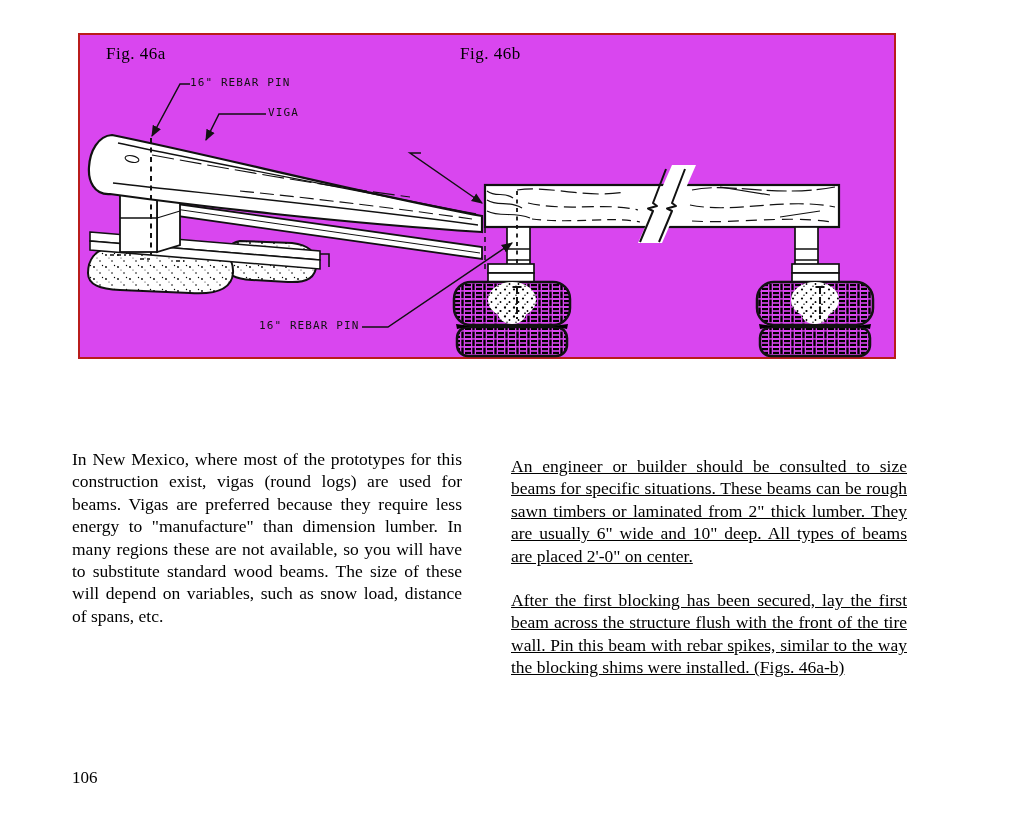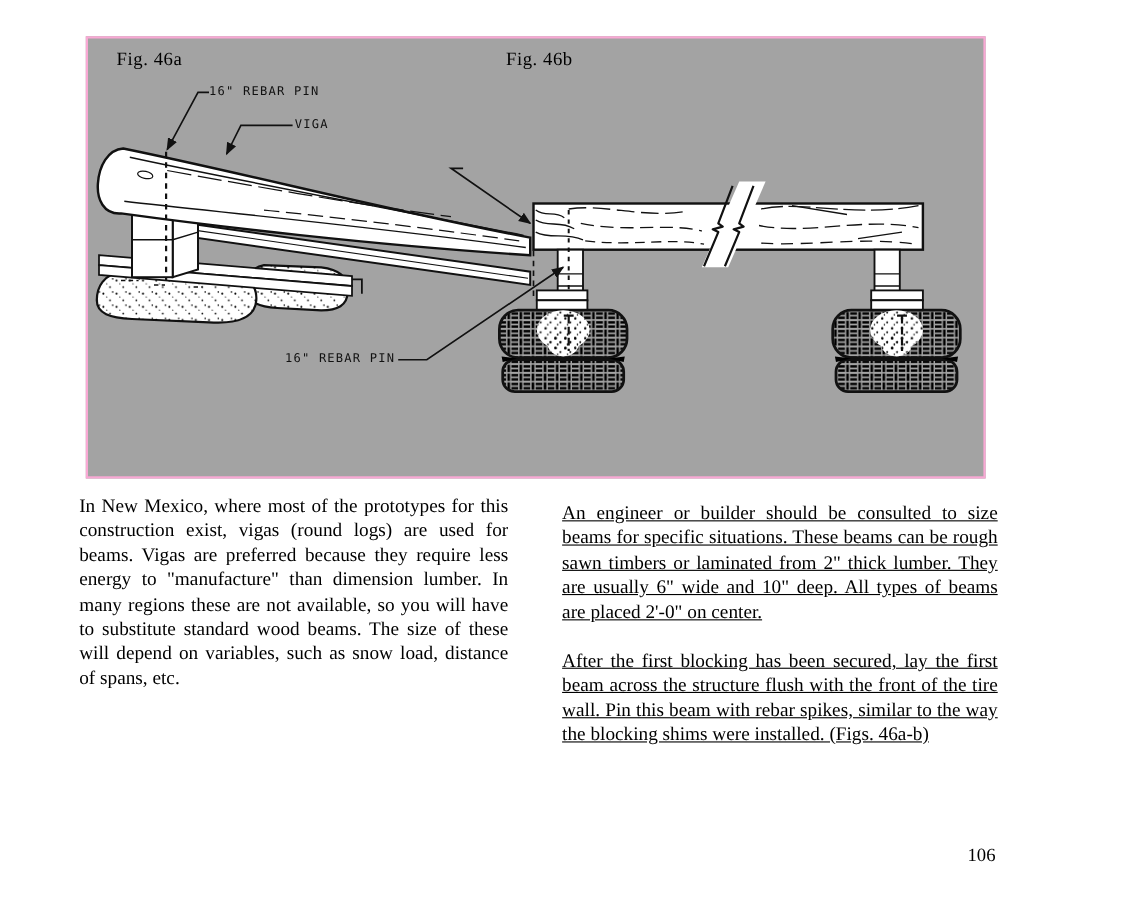--- a/index.html
+++ b/index.html
@@ -1,37 +1,37 @@
 <!DOCTYPE html>
 <html><head>
 <meta charset="utf-8">
 <style>
   html,body{margin:0;padding:0;background:#fff;}
   .page{position:relative;width:1023px;height:824px;background:#ffffff;overflow:hidden;
         font-family:"Liberation Serif",serif;color:#000;}
   
-  .figure-panel{position:absolute;left:78px;top:33px;width:818px;height:402px;
-                border:2px solid #f9a8d4;background:#a3a3a3;box-sizing:border-box;}
+  .figure-panel{position:absolute;left:78px;top:33px;width:818px;height:326px;
+                border:2px solid #b91c1c;background:#d946ef;box-sizing:border-box;}
   .figure-panel svg{position:absolute;left:0;top:0;}
   .fig-caption{position:absolute;font:17px "Liberation Serif",serif;letter-spacing:.5px;white-space:nowrap;}
   .cap-a{left:26px;top:9px;}
   .cap-b{left:380px;top:9px;}
   .draft-label{position:absolute;font:11px "DejaVu Sans Mono",monospace;letter-spacing:1.1px;
                white-space:nowrap;color:#111;}
   .lbl-rebar-top{left:110px;top:41px;}
   .lbl-viga{left:188px;top:71px;}
   .lbl-beams-extend{left:334px;top:74px;line-height:17px;}
   .lbl-rebar-bottom{left:179px;top:284px;}
   
   .col{position:absolute;font-size:17.5px;line-height:22.4px;text-align:justify;}
   .col-left{left:72px;top:448px;width:390px;}
   .col-right{left:511px;top:455px;width:396px;text-decoration:underline;}
   .col h2{font-size:18px;line-height:20px;margin:0 0 26px 0;letter-spacing:.4px;}
   .col p{margin:0 0 22px 0;}
-  .page-number{position:absolute;left:72px;top:768px;width:833px;text-align:right;
+  .page-number{position:absolute;left:72px;top:768px;width:833px;text-align:left;
                font-size:17px;}
 </style>
 </head>
 <body>
 
 <div class="page">
 
   <div class="figure-panel">
 
     <svg width="814" height="382" viewBox="0 0 814 382">

